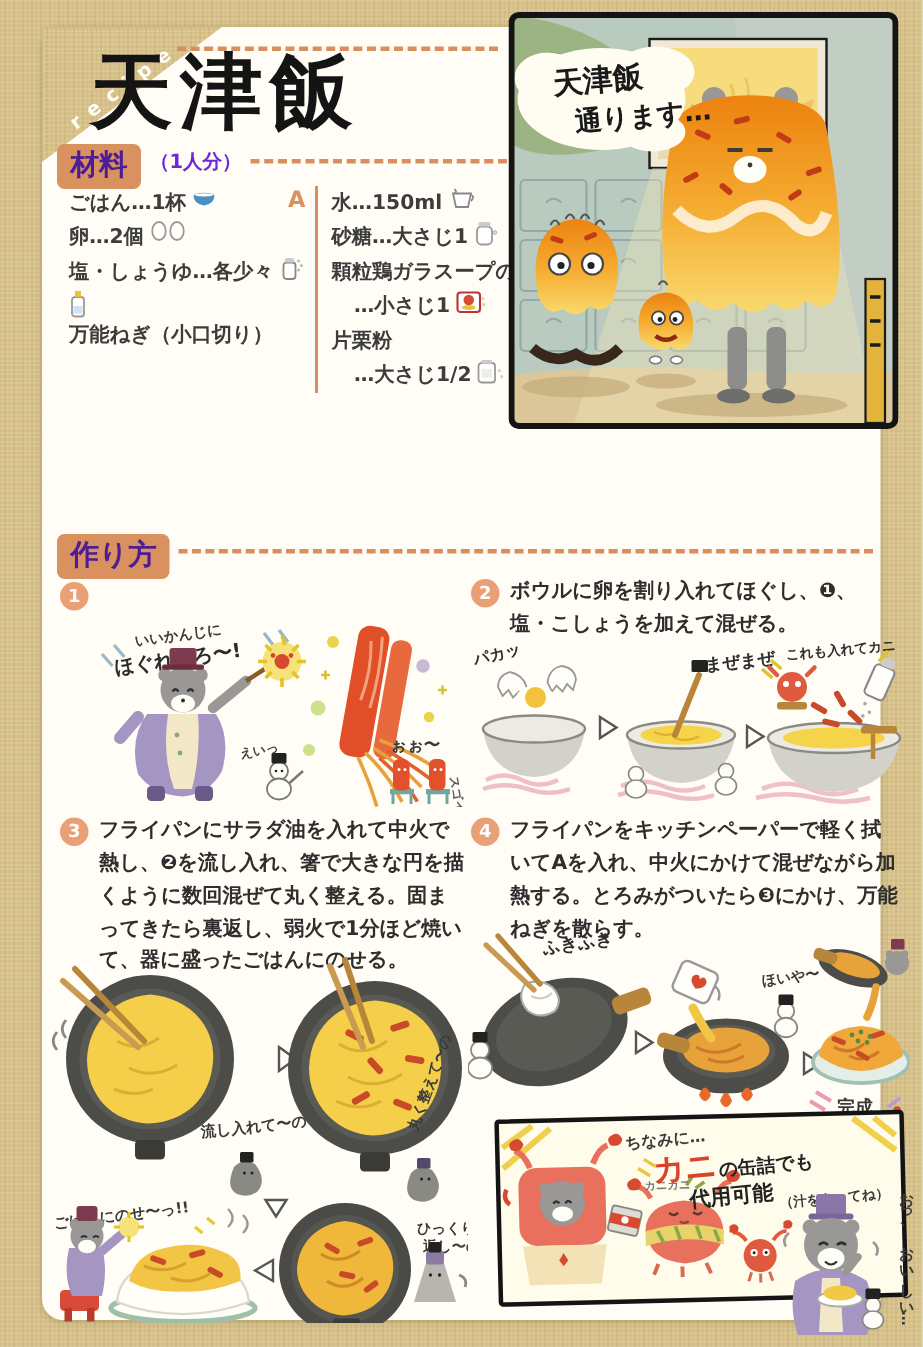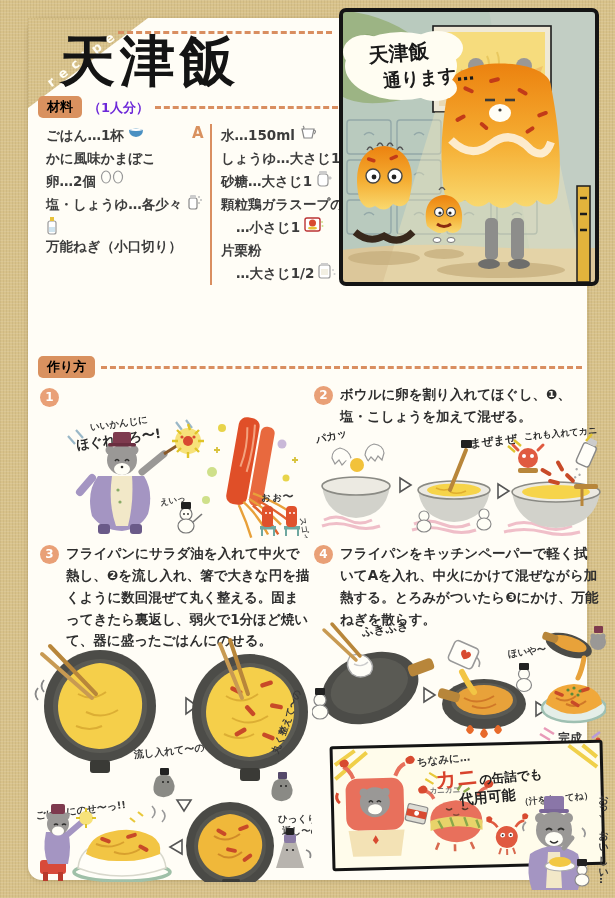--- a/index.html
+++ b/index.html
@@ -18,21 +18,21 @@
   background-color:#d8c28a;
   background-image:
     repeating-linear-gradient(0deg, rgba(255,255,255,.10) 0 1px, transparent 1px 3px),
     repeating-linear-gradient(90deg, rgba(120,100,55,.10) 0 1px, transparent 1px 3px);}
 .recipe-corner{position:absolute;left:44px;top:78px;transform:rotate(-37deg);transform-origin:left top;
   color:#fffdf4;font-size:13px;letter-spacing:7px;font-weight:600}
 .page-title{position:absolute;left:60px;top:34px;font-size:55px;font-weight:bold;color:#141414;letter-spacing:5px;line-height:1}
 .dash{border-top:3px dashed #d98e60}
 .dash-top{position:absolute;left:118px;top:31px;width:214px}
 .sec-head{position:absolute;display:flex;align-items:flex-start;gap:6px}
-.sec-badge{background:#d9915f;color:#000000;font-size:13px;font-weight:bold;padding:2px 9px;border-radius:5px;line-height:1.35}
+.sec-badge{background:#d9915f;color:#4c1d95;font-size:19px;font-weight:bold;padding:2px 9px;border-radius:5px;line-height:1.35}
 .sec-serving{color:#6d28d9;font-size:13px;font-weight:bold;padding-top:3px}
 .sec-line{flex:1;margin-top:10px}
 .head-ingredients{left:38px;top:96px;width:300px}
 .head-steps{left:38px;top:356px;width:544px}
 .ing-col{position:absolute;font-size:13.5px;font-weight:600;color:#3c3c3c}
 .ing-left{left:46px;top:124px;width:152px}
 .ing-a{left:210px;top:124px;width:140px;border-left:2.5px solid #d98e60;padding-left:9px}
 .ing-a-label{position:absolute;left:-20px;top:0;color:#d9915f;font-weight:bold;font-size:15px}
 .ing-row{display:flex;align-items:flex-start;gap:4px;line-height:1.7;white-space:nowrap}
 .ing-row.indent{padding-left:15px}
@@ -70,23 +70,20 @@
   <div class="ing-row">
     <span>ごはん…1杯</span>
     <span class="ing-ico">
         <svg width="16" height="15" viewBox="0 0 16 15">
           <path d="M1 6 Q8 3 15 6 Q15 12 8 13 Q1 12 1 6Z" fill="#4a90c2"></path>
           <path d="M1 6 Q8 3.5 15 6 Q8 8 1 6Z" fill="#fff"></path>
         </svg>
       </span>
   </div>
   <div class="ing-row">
-    <span>かに風味かまぼこ</span>
-  </div>
-  <div class="ing-row">
     <span>卵…2個</span>
     <span class="ing-ico">
         <svg width="24" height="14" viewBox="0 0 24 14">
           <ellipse cx="6" cy="7" rx="4.5" ry="6" fill="#fffef8" stroke="#999" stroke-width="1.2"></ellipse>
           <ellipse cx="18" cy="7" rx="4.5" ry="6" fill="#fffef8" stroke="#999" stroke-width="1.2"></ellipse>
         </svg>
       </span>
   </div>
   <div class="ing-row">
     <span>塩・しょうゆ…各少々</span>
@@ -116,30 +113,20 @@
 
 <div class="ing-col ing-a">
   <span class="ing-a-label">A</span>
   <div class="ing-row">
     <span>水…150ml</span>
     <span class="ing-ico">
         <svg width="18" height="16" viewBox="0 0 18 16">
           <path d="M3 5 L15 5 L13 14 L5 14 Z" fill="#fff" stroke="#888" stroke-width="1.2"></path>
           <path d="M15 6 Q18 7 15 10" fill="none" stroke="#888" stroke-width="1.2"></path>
           <path d="M4 2 Q6 4 4 5" fill="none" stroke="#888" stroke-width="1.2"></path>
-        </svg>
-      </span>
-  </div>
-  <div class="ing-row">
-    <span>しょうゆ…大さじ1</span>
-    <span class="ing-ico">
-        <svg width="11" height="19" viewBox="0 0 11 19">
-          <rect x="2" y="6" width="7" height="12" rx="2" fill="#7a2e1a"></rect>
-          <rect x="3.5" y="2" width="4" height="4" fill="#a8442a"></rect>
-          <rect x="3" y="1" width="5" height="2" fill="#552"></rect>
         </svg>
       </span>
   </div>
   <div class="ing-row">
     <span>砂糖…大さじ1</span>
     <span class="ing-ico">
         <svg width="16" height="17" viewBox="0 0 16 17">
           <rect x="2" y="4" width="10" height="12" rx="3" fill="#fff" stroke="#999" stroke-width="1.2"></rect>
           <rect x="3" y="1" width="8" height="3" rx="1" fill="#ccc"></rect>
           <circle cx="14" cy="8" r="1.2" fill="#ddd" stroke="#aaa" stroke-width="0.6"></circle>

